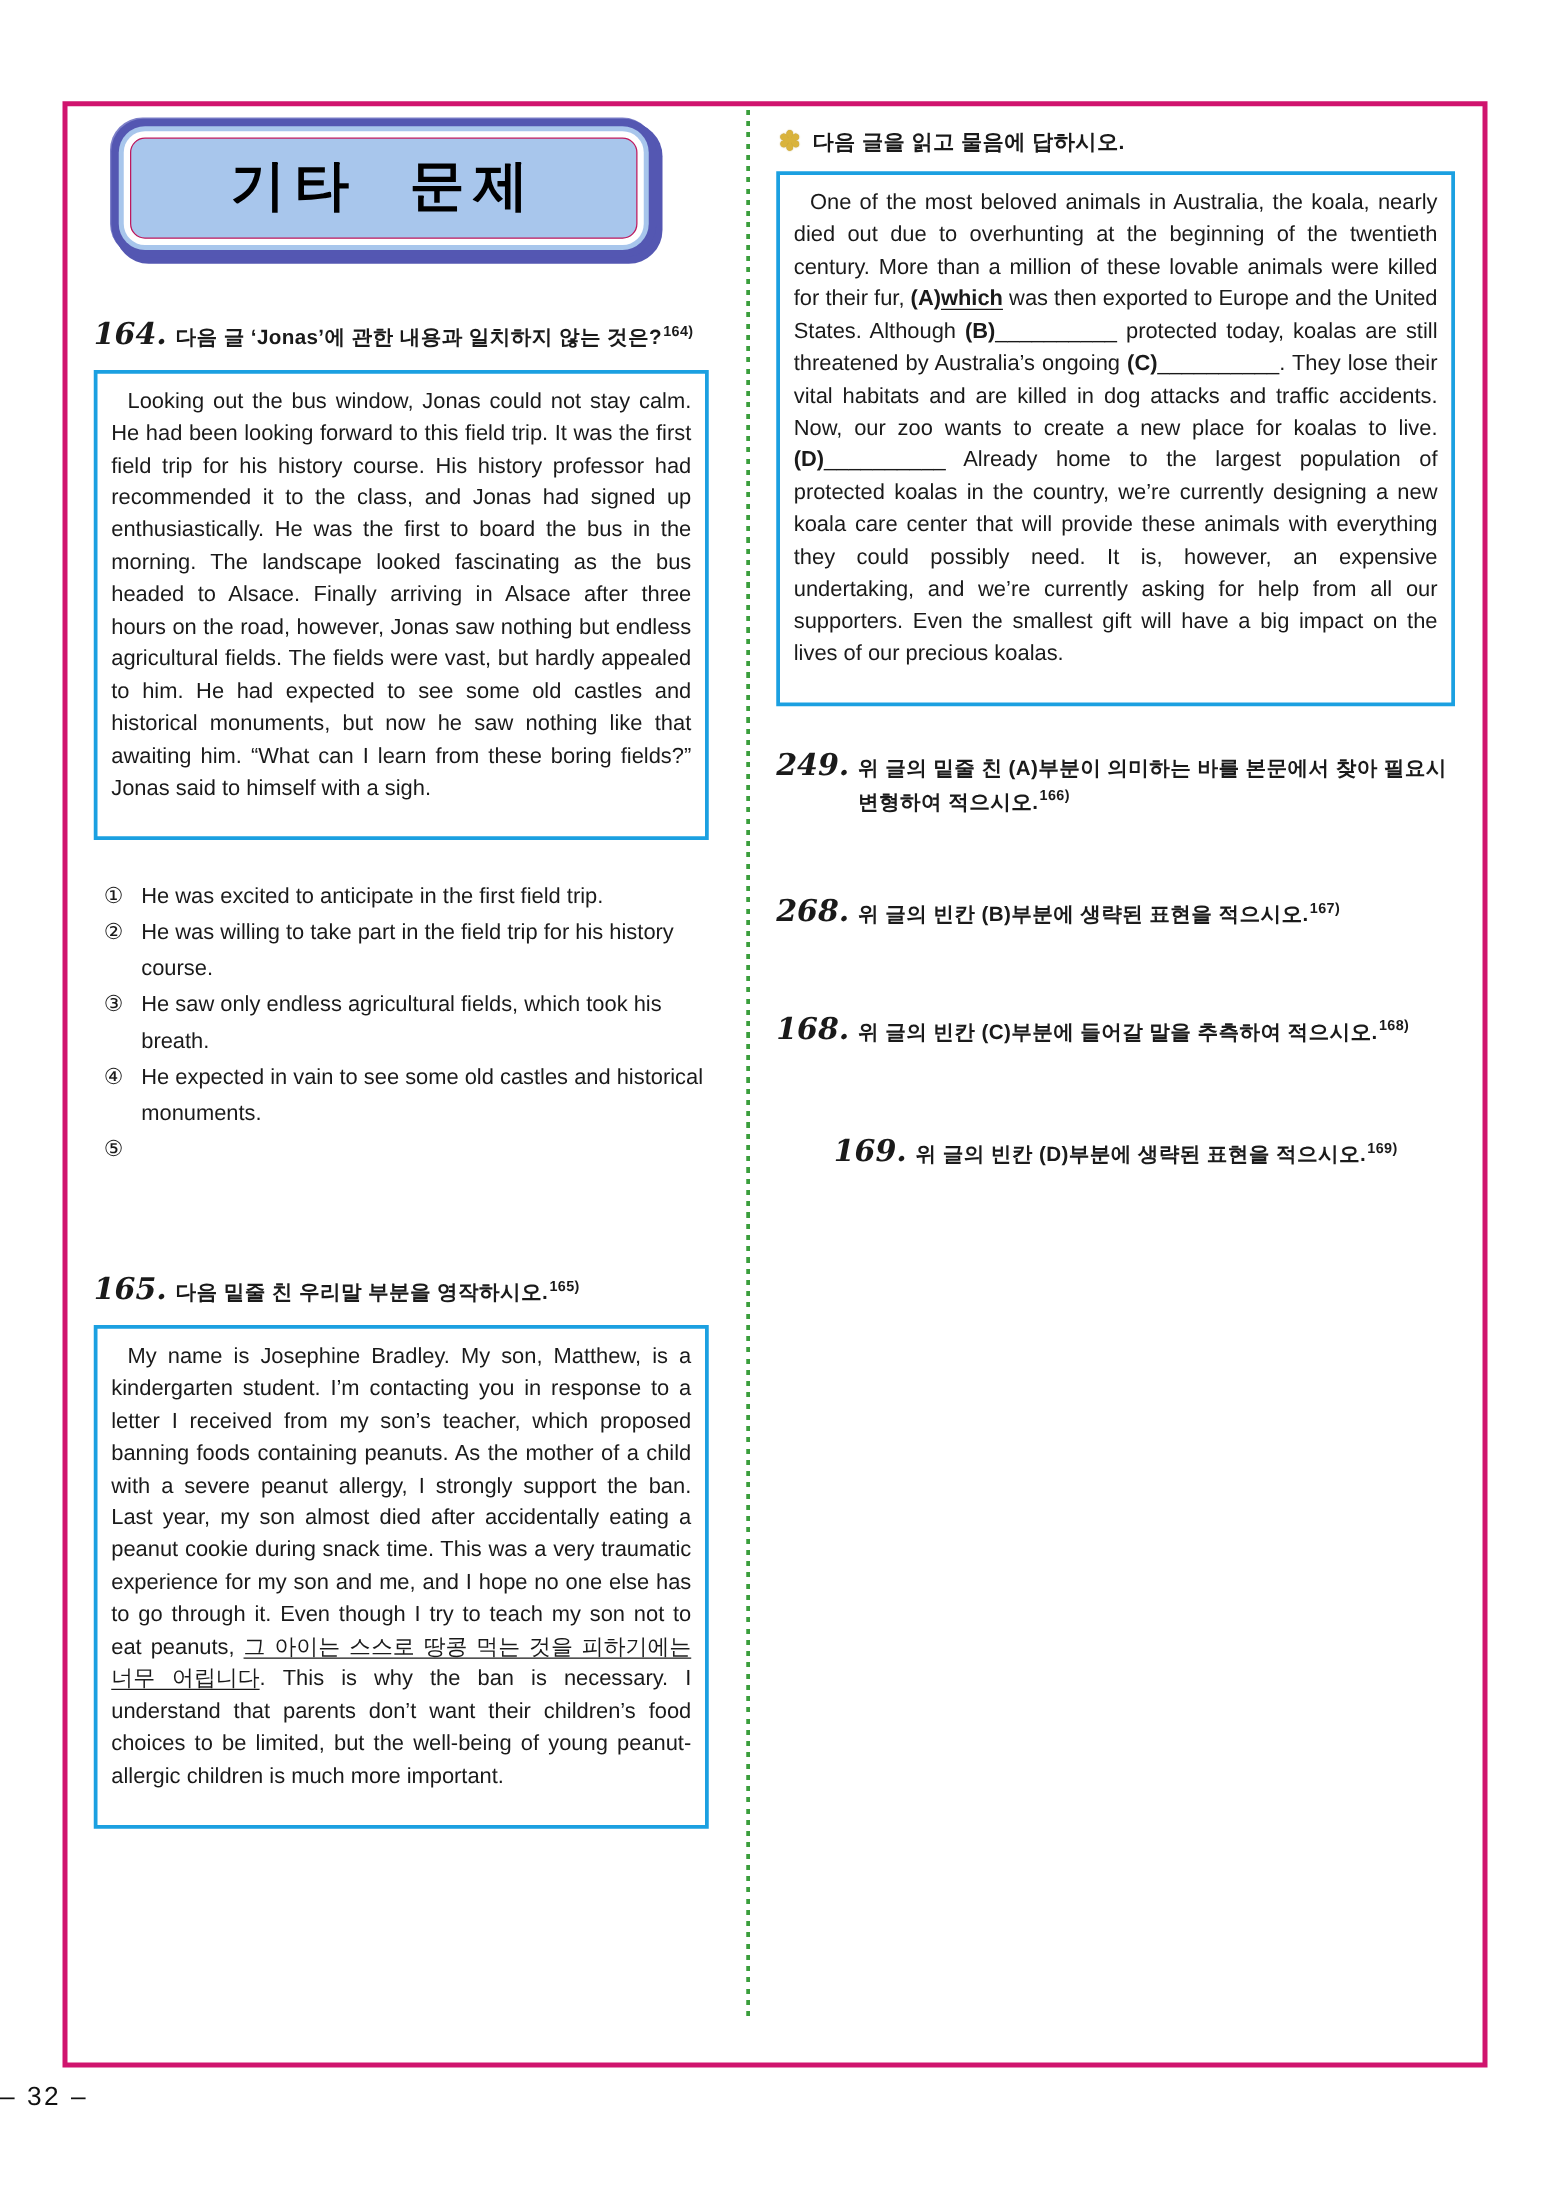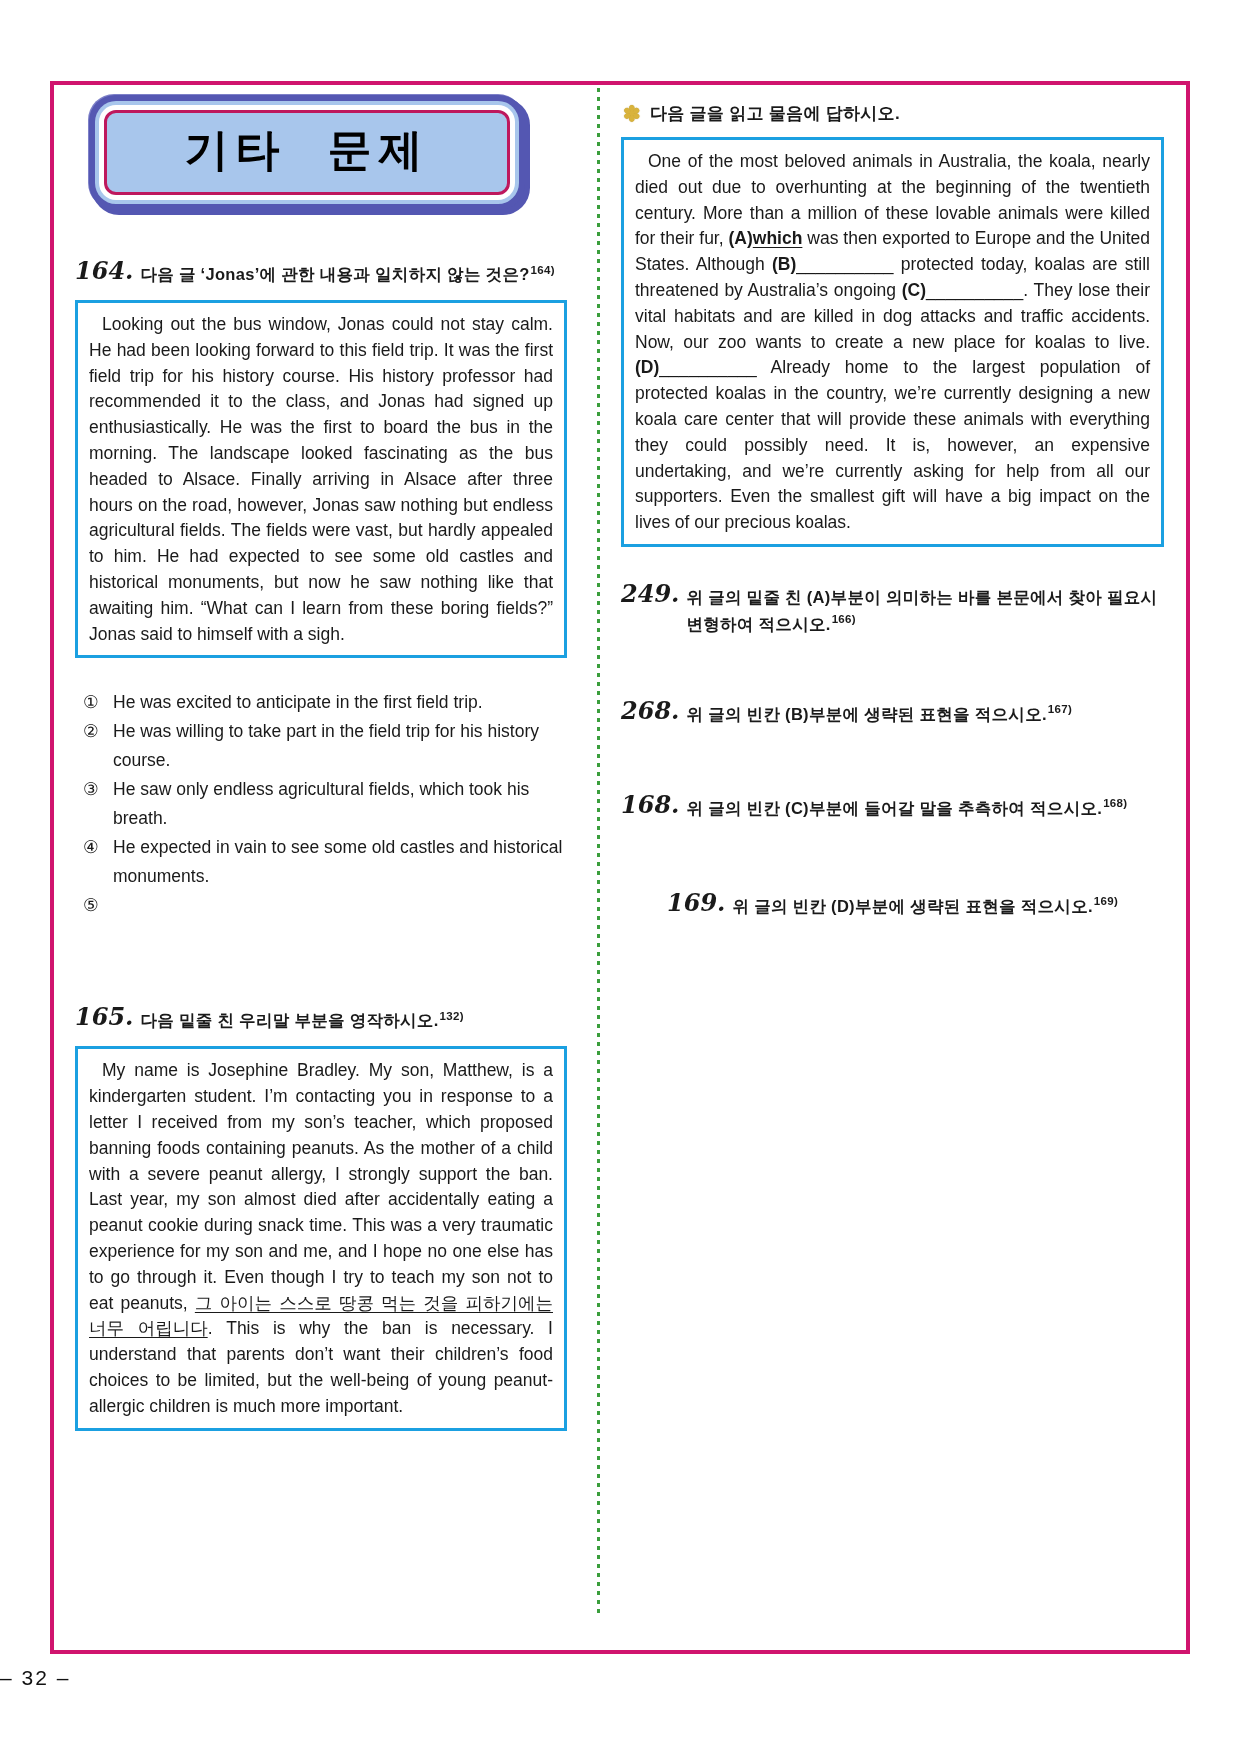--- a/index.html
+++ b/index.html
@@ -17,31 +17,31 @@
     background:repeating-linear-gradient(to bottom,#3a9e3c 0px,#3a9e3c 4px,transparent 4px,transparent 9px);
   }
   .col-left{position:absolute;left:75px;top:95px;width:492px;}
   .col-right{position:absolute;left:621px;top:96px;width:543px;}
 
   
   .title-wrap{margin:0 0 48px 14px;width:436px;}
   .t1{background:#5457b2;border-radius:26px;padding:6px;box-shadow:4px 4px 0 1px #5457b2,-1px -1px 0 0 #7d80c8;}
   .t2{background:#a8c6ec;border-radius:21px;padding:4px;}
   .t3{background:#ffffff;border-radius:17px;padding:5px;}
-  .t4{background:#a8c6ec;border-radius:12px;border:3px solid #be185d;text-align:center;padding:8px 0 12px;}
+  .t4{background:#a8c6ec;border-radius:12px;border:1px solid #be185d;text-align:center;padding:8px 0 12px;}
   .title-text{font-size:44px;font-weight:bold;letter-spacing:7px;word-spacing:22px;color:#000;}
 
   
   .qhead{display:flex;align-items:flex-start;margin-bottom:12px;}
   .qnum{flex:none;font-family:"DejaVu Serif",serif;font-style:italic;font-weight:bold;font-size:24px;line-height:26px;margin-right:7px;}
   .qprompt{font-weight:bold;font-size:16.5px;line-height:27px;letter-spacing:0.3px;padding-top:3px;}
   .fn{font-size:11.5px;vertical-align:super;font-weight:bold;line-height:0;margin-left:1px;}
 
   
-  .pbox{border:3px solid #1ba0e1;padding:9px 11px 8px;font-size:17.5px;line-height:25.8px;text-align:justify;background:#fff;}
+  .pbox{border:3px solid #1ba0e1;padding:9px 11px 26px;font-size:17.5px;line-height:25.8px;text-align:justify;background:#fff;}
   .pbox p{margin:0;text-indent:13px;}
   .ku{text-decoration:underline;text-underline-offset:3px;}
   b.ku{font-weight:bold;}
 
   
   .opts{margin:30px 0 0 8px;font-size:17.5px;line-height:29px;}
   .opt{display:flex;}
   .opt .m{flex:none;width:30px;}
 
   .q165-block{margin-top:84px;}
@@ -105,21 +105,21 @@
       <span>He expected in vain to see some old castles and historical monuments.</span>
     </div>
     <div class="opt">
       <span class="m">⑤</span>
     </div>
   </div>
 
   <div class="q165-block">
     <div class="qhead">
       <span class="qnum">165.</span>
-      <span class="qprompt"><span>다음 밑줄 친 우리말 부분을 영작하시오.</span><sup class="fn">132)</sup></span>
+      <span class="qprompt"><span>다음 밑줄 친 우리말 부분을 영작하시오.</span><sup class="fn">165)</sup></span>
     </div>
     <div class="pbox">
       <p><span>My name is Josephine Bradley. My son, Matthew, is a kindergarten student. I’m contacting you in response to a letter I received from my son’s teacher, which proposed banning foods containing peanuts. As the mother of a child with a severe peanut allergy, I strongly support the ban. Last year, my son almost died after accidentally eating a peanut cookie during snack time. This was a very traumatic experience for my son and me, and I hope no one else has to go through it. Even though I try to teach my son not to eat peanuts, </span><span class="ku">그 아이는 스스로 땅콩 먹는 것을 피하기에는 너무 어립니다</span><span>. This is why the ban is necessary. I understand that parents don’t want their children’s food choices to be limited, but the well-being of young peanut-allergic children is much more important.</span></p>
     </div>
   </div>
 
 </div>
 
 <div class="col-right">
 

